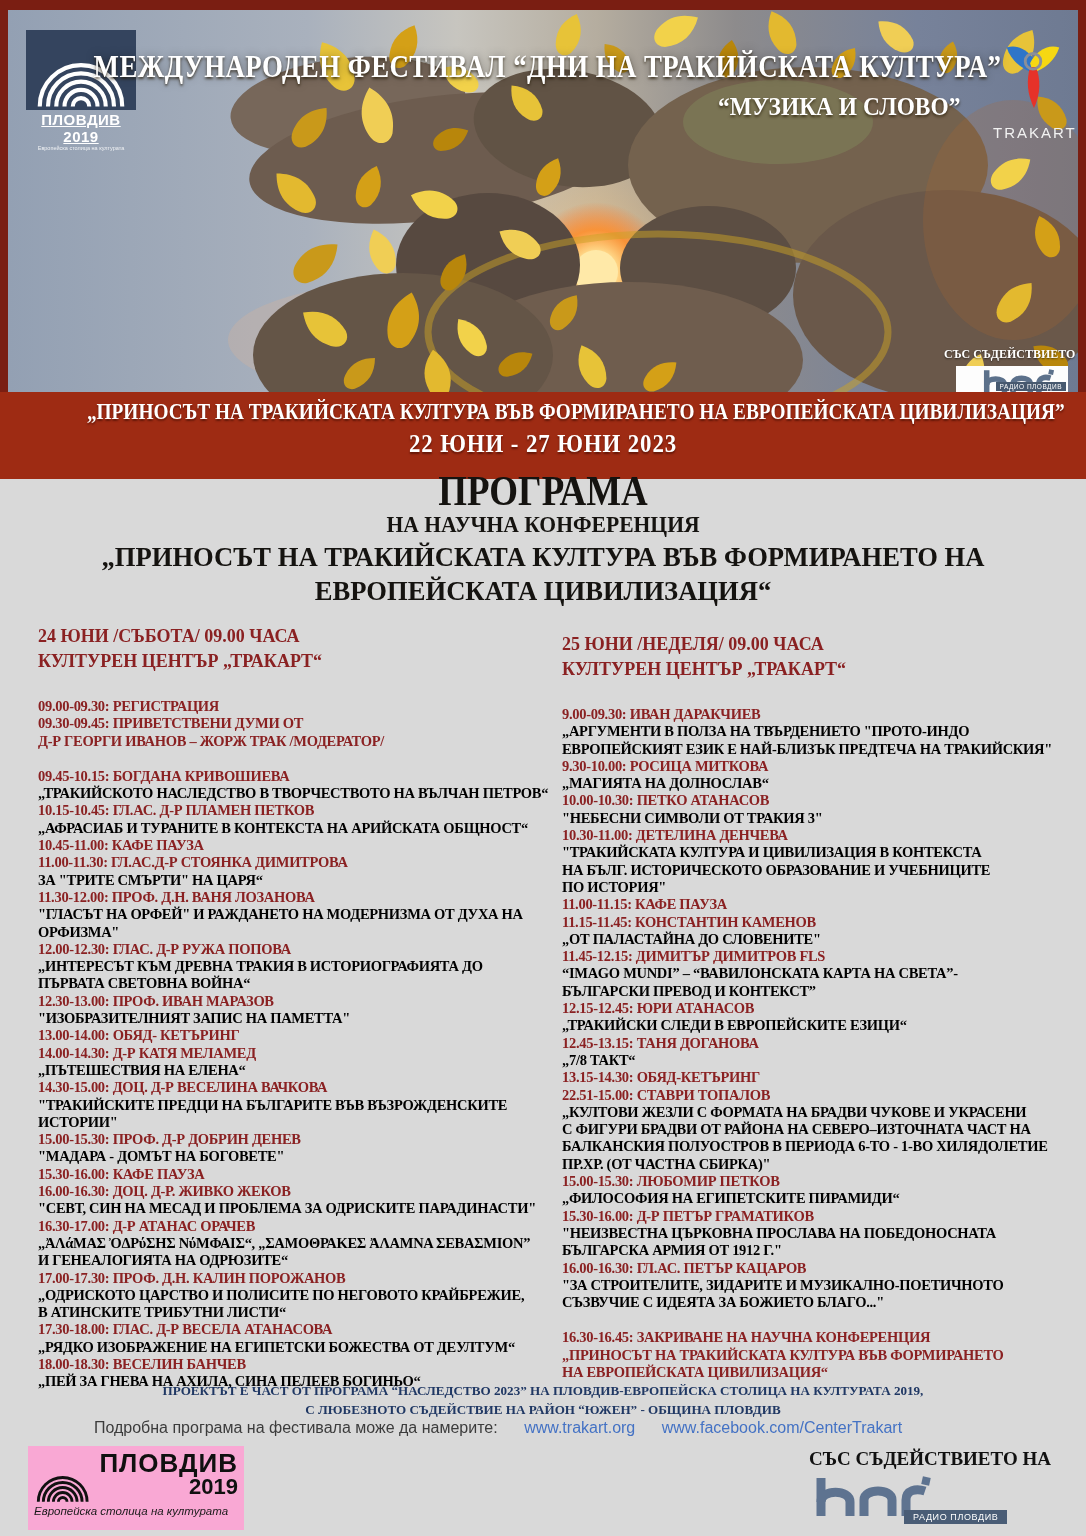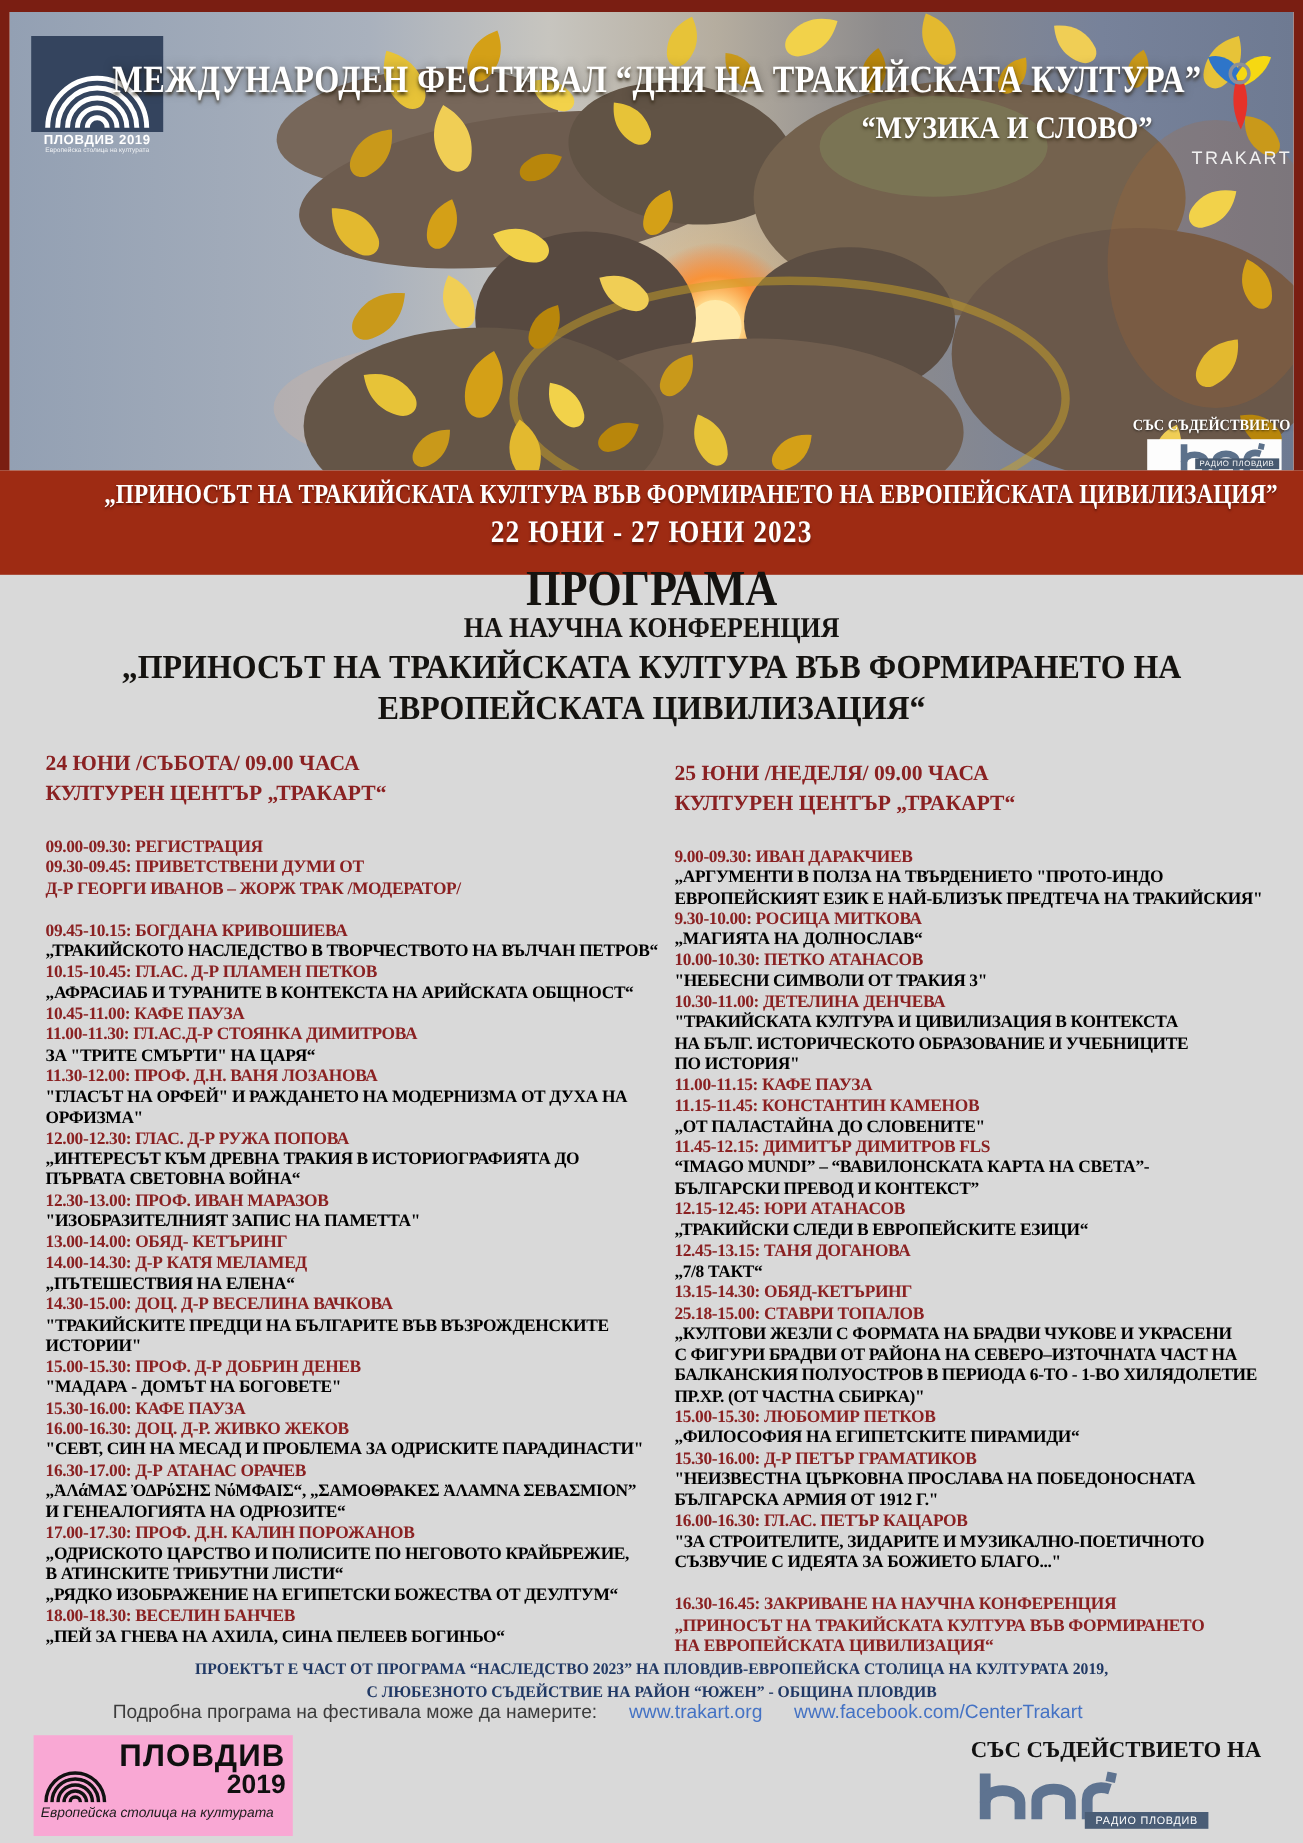--- a/index.html
+++ b/index.html
@@ -16,21 +16,21 @@
 
   .hero-title{left:0;top:38px;width:1070px;text-align:center;color:#fff;
       font-weight:bold;font-size:32px;white-space:nowrap;transform:scaleX(.84);
       text-shadow:0 2px 3px rgba(40,30,10,.75),0 0 10px rgba(0,0,0,.35);letter-spacing:.5px;}
   .hero-subtitle{right:118px;top:82px;color:#fff;font-weight:bold;font-size:26px;
       white-space:nowrap;transform:scaleX(.9);transform-origin:right center;
       text-shadow:0 2px 3px rgba(40,30,10,.75);}
 
   .plovdiv-top{left:18px;top:20px;width:110px;height:80px;background:#34445e;
       color:#fff;text-align:center;padding-top:4px;box-sizing:border-box;}
-  .plovdiv-top .pb-title{font-family:"Liberation Sans",sans-serif;font-weight:bold;font-size:11px;letter-spacing:.5px;margin-top:1px;}
+  .plovdiv-top .pb-title{font-family:"Liberation Sans",sans-serif;font-weight:bold;font-size:15px;letter-spacing:.5px;margin-top:1px;text-decoration:underline;}
   .plovdiv-top .pb-sub{font-family:"Liberation Sans",sans-serif;font-size:5.5px;opacity:.85;}
 
   .trakart{left:985px;top:24px;width:80px;text-align:left;}
   .trakart .tk-label{color:#f2f2f2;font-family:"Liberation Sans",sans-serif;
       font-size:15px;letter-spacing:2px;margin-top:2px;}
 
   .hero-support{left:930px;top:336px;width:148px;text-align:center;}
   .hero-support .support-label{color:#fff;font-weight:bold;font-size:13px;white-space:nowrap;
       text-shadow:0 1px 2px rgba(0,0,0,.6);transform:scaleX(.92);}
   .bnr-box{position:relative;margin:4px auto 0;width:112px;height:27px;background:#fdfdfd;}
@@ -269,20 +269,21 @@
         <div class="line blk">"МАДАРА - ДОМЪТ НА БОГОВЕТЕ"</div>
         <div class="line red">15.30-16.00: КАФЕ ПАУЗА</div>
         <div class="line red">16.00-16.30: ДОЦ. Д-Р. ЖИВКО ЖЕКОВ</div>
         <div class="line blk">"СЕВТ, СИН НА МЕСАД И ПРОБЛЕМА ЗА ОДРИСКИТЕ ПАРАДИНАСТИ"</div>
         <div class="line red">16.30-17.00: Д-Р АТАНАС ОРАЧЕВ</div>
         <div class="line blk">„ἈΛάΜΑΣ ὈΔΡύΣΗΣ ΝύΜΦΑΙΣ“, „ΣΑΜΟΘΡΑΚΕΣ ἈΛΑΜΝΑ ΣΕΒΑΣΜΙΟΝ”</div>
         <div class="line blk">И ГЕНЕАЛОГИЯТА НА ОДРЮЗИТЕ“</div>
         <div class="line red">17.00-17.30: ПРОФ. Д.Н. КАЛИН ПОРОЖАНОВ</div>
         <div class="line blk">„ОДРИСКОТО ЦАРСТВО И  ПОЛИСИТЕ ПО НЕГОВОТО КРАЙБРЕЖИЕ,</div>
         <div class="line blk">В АТИНСКИТЕ ТРИБУТНИ ЛИСТИ“</div>
+        <div class="line red">17.30-18.00: ГЛАС. Д-Р ВЕСЕЛА АТАНАСОВА</div>
         <div class="line blk">„РЯДКО ИЗОБРАЖЕНИЕ НА ЕГИПЕТСКИ БОЖЕСТВА ОТ ДЕУЛТУМ“</div>
         <div class="line red">18.00-18.30:  ВЕСЕЛИН БАНЧЕВ</div>
         <div class="line blk"> „ПЕЙ ЗА ГНЕВА НА АХИЛА, СИНА ПЕЛЕЕВ БОГИНЬО“</div>
       </div>
   </div>
 
   <div class="abs col col-right">
     <div class="col-day">25 ЮНИ /НЕДЕЛЯ/ 09.00 ЧАСА</div>
     <div class="col-venue">КУЛТУРЕН ЦЕНТЪР „ТРАКАРТ“</div>
     <div class="col-lines">
@@ -301,21 +302,21 @@
         <div class="line red">11.15-11.45: КОНСТАНТИН КАМЕНОВ</div>
         <div class="line blk"> „ОТ ПАЛАСТАЙНА ДО СЛОВЕНИТЕ"</div>
         <div class="line red">11.45-12.15: ДИМИТЪР ДИМИТРОВ FLS</div>
         <div class="line blk">“IMAGO MUNDI” – “ВАВИЛОНСКАТА КАРТА НА СВЕТА”-</div>
         <div class="line blk">БЪЛГАРСКИ ПРЕВОД И КОНТЕКСТ”</div>
         <div class="line red">12.15-12.45: ЮРИ АТАНАСОВ</div>
         <div class="line blk">„ТРАКИЙСКИ СЛЕДИ В ЕВРОПЕЙСКИТЕ ЕЗИЦИ“</div>
         <div class="line red">12.45-13.15:  ТАНЯ ДОГАНОВА</div>
         <div class="line blk">„7/8 ТАКТ“</div>
         <div class="line red">13.15-14.30: ОБЯД-КЕТЪРИНГ</div>
-        <div class="line red">25.18-15.00: СТАВРИ ТОПАЛОВ</div>
+        <div class="line red">22.51-15.00: СТАВРИ ТОПАЛОВ</div>
         <div class="line blk">„КУЛТОВИ ЖЕЗЛИ С ФОРМАТА НА БРАДВИ ЧУКОВЕ И УКРАСЕНИ</div>
         <div class="line blk">С ФИГУРИ БРАДВИ ОТ РАЙОНА НА СЕВЕРО–ИЗТОЧНАТА ЧАСТ НА</div>
         <div class="line blk">БАЛКАНСКИЯ ПОЛУОСТРОВ В ПЕРИОДА 6-ТО - 1-ВО ХИЛЯДОЛЕТИЕ</div>
         <div class="line blk">ПР.ХР. (ОТ ЧАСТНА СБИРКА)"</div>
         <div class="line red">15.00-15.30: ЛЮБОМИР ПЕТКОВ</div>
         <div class="line blk">„ФИЛОСОФИЯ НА ЕГИПЕТСКИТЕ ПИРАМИДИ“</div>
         <div class="line red">15.30-16.00: Д-Р ПЕТЪР ГРАМАТИКОВ</div>
         <div class="line blk">"НЕИЗВЕСТНА ЦЪРКОВНА ПРОСЛАВА НА ПОБЕДОНОСНАТА</div>
         <div class="line blk">БЪЛГАРСКА АРМИЯ ОТ 1912 Г."</div>
         <div class="line red">16.00-16.30: ГЛ.АС. ПЕТЪР КАЦАРОВ</div>

